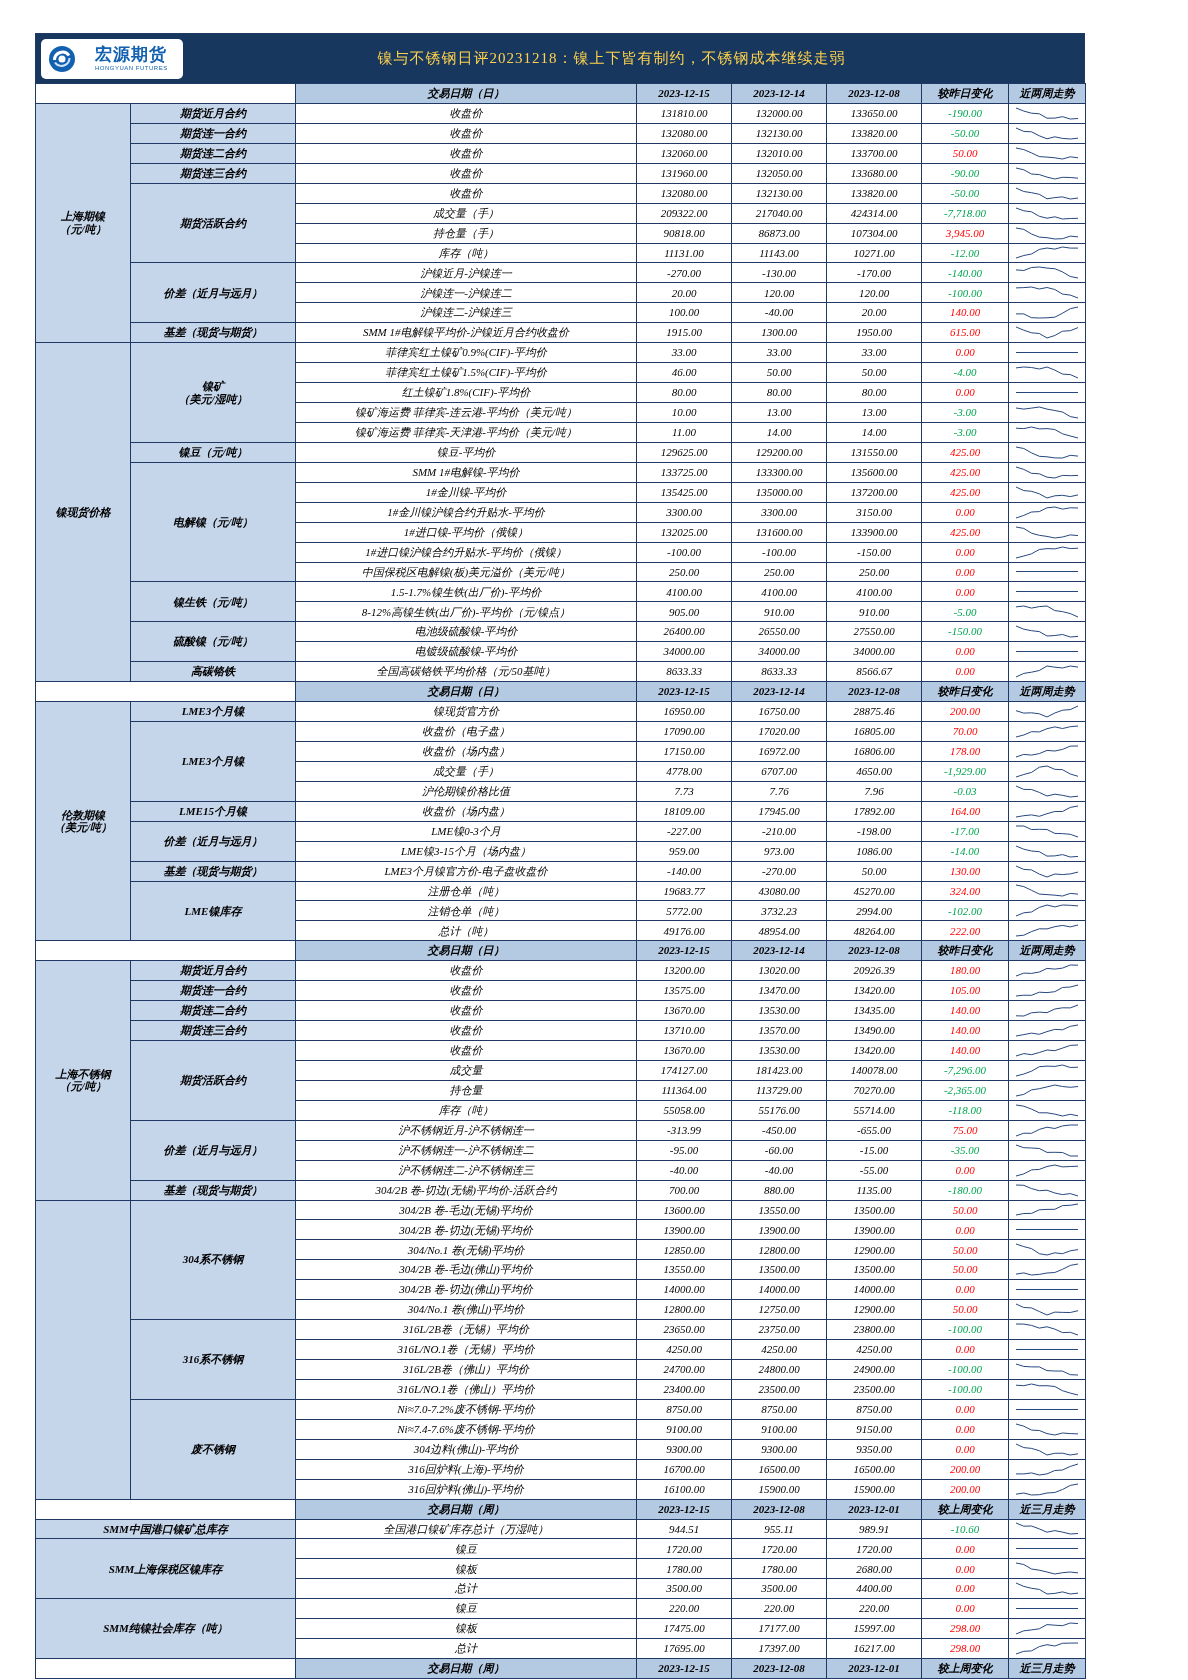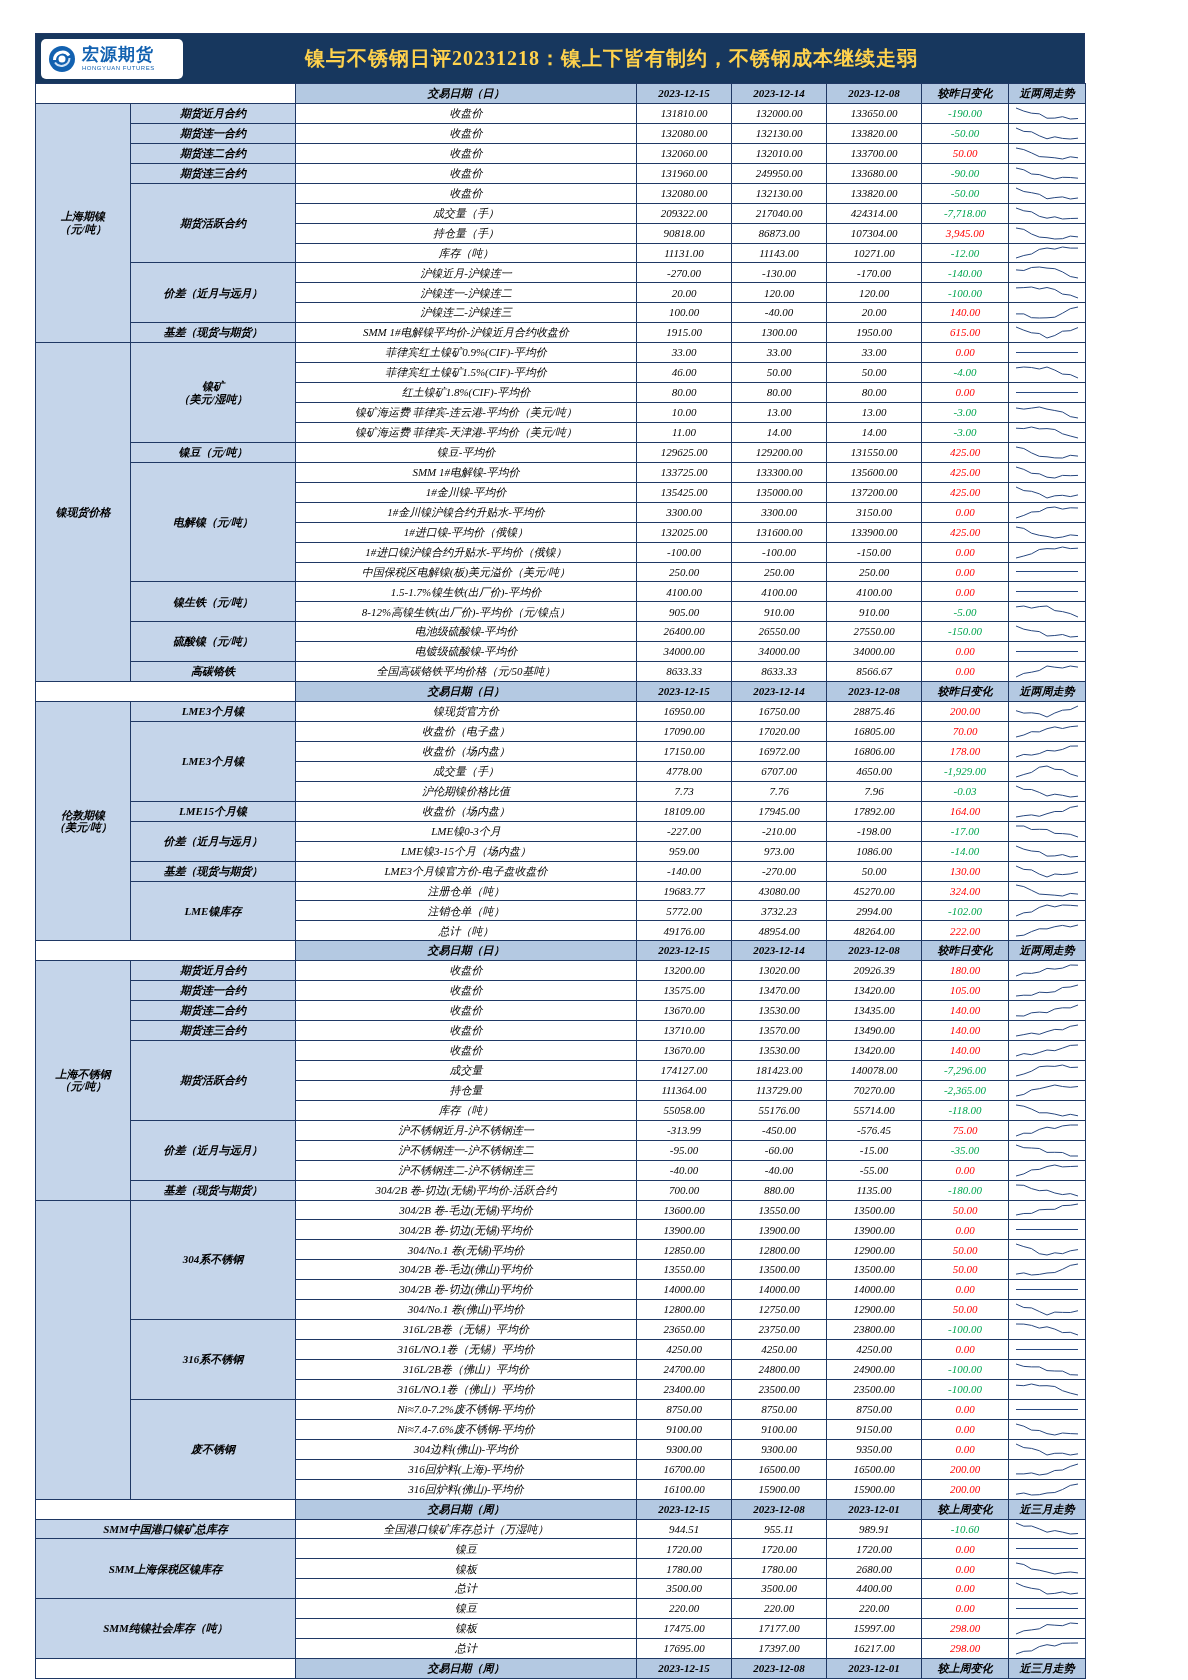--- a/index.html
+++ b/index.html
@@ -4,24 +4,24 @@
 <style>
   :root{
     --navy:#17375e; --gold:#ffd24d; --header-blue:#b4c9e2; --group-blue:#c5d5ea;
     --border:#1f3864; --up-red:#ff0000; --down-green:#00a550; --spark:#27477f;
   }
   html,body{margin:0;padding:0;width:1188px;height:1680px;overflow:hidden;background:#fff;}
   body{font-family:"Liberation Serif","DejaVu Serif",serif;color:#000;}
   .page{padding:33px 0 0 35px;}
   .titlebar{width:1050px;height:50px;background:var(--navy);display:flex;align-items:center;box-sizing:border-box;border:1px solid var(--border);border-bottom:none;}
   .logo{width:142px;min-width:142px;height:40px;background:#fff;border-radius:5px;margin-left:5px;display:flex;align-items:center;padding:0 6px;box-sizing:border-box;}
-  .logo-text{margin-left:5px;line-height:1;}
+  .logo-text{margin-left:18px;line-height:1;}
   .logo-name{color:#1261b0;font-weight:bold;font-size:17px;letter-spacing:1px;font-family:"Liberation Sans",sans-serif;}
   .logo-sub{color:#1261b0;font-size:6px;letter-spacing:.5px;margin-top:2px;font-family:"Liberation Sans",sans-serif;}
-  .title{flex:1;text-align:center;color:var(--gold);font-weight:bold;font-size:20px;letter-spacing:1px;padding-right:44px;}
+  .title{flex:1;text-align:center;color:var(--gold);font-weight:normal;font-size:15px;letter-spacing:1px;padding-right:44px;}
   table{border-collapse:collapse;table-layout:fixed;width:1050px;font-style:italic;}
   td{border:1px solid var(--border);height:19.95px;box-sizing:border-box;font-size:11px;
      text-align:center;vertical-align:middle;padding:0 2px;overflow:hidden;white-space:nowrap;line-height:1.15;}
   .hd{background:var(--header-blue);font-weight:bold;}
   .head-empty{background:#fff;}
   .grp,.sub{background:var(--group-blue);font-weight:bold;white-space:pre-line;}
   .item,.val,.spark-td{background:#fff;}
   .chg{background:#fff;}
   .chg-up{color:var(--up-red);}
   .chg-dn{color:var(--down-green);}
@@ -107,21 +107,21 @@
           <td class="spark-td">
             <svg width="66" height="15" viewBox="0 0 66 15">
               <polyline points="2.0,2.0 9.8,3.6 17.5,6.9 25.3,10.6 33.0,11.1 40.8,11.8 48.5,13.0 56.3,10.8 64.0,11.8" fill="none" stroke="#27477f" stroke-width="1"></polyline>
             </svg>
           </td>
         </tr>
         <tr>
           <td rowspan="1" class="sub">期货连三合约</td>
           <td class="item">收盘价</td>
           <td class="val">131960.00</td>
-          <td class="val">249950.00</td>
+          <td class="val">132050.00</td>
           <td class="val">133680.00</td>
           <td class="chg chg-dn">-90.00</td>
           <td class="spark-td">
             <svg width="66" height="15" viewBox="0 0 66 15">
               <polyline points="2.0,2.0 9.8,3.8 17.5,8.0 25.3,8.6 33.0,11.1 40.8,13.0 48.5,11.3 56.3,11.5 64.0,12.2" fill="none" stroke="#27477f" stroke-width="1"></polyline>
             </svg>
           </td>
         </tr>
         <tr>
           <td rowspan="4" class="sub">期货活跃合约</td>
@@ -705,21 +705,21 @@
             <svg width="66" height="15" viewBox="0 0 66 15">
               <polyline points="2.0,2.0 9.8,3.2 17.5,6.1 25.3,9.8 33.0,9.8 40.8,11.1 48.5,13.0 56.3,11.3 64.0,12.8" fill="none" stroke="#27477f" stroke-width="1"></polyline>
             </svg>
           </td>
         </tr>
         <tr>
           <td rowspan="3" class="sub">价差（近月与远月）</td>
           <td class="item">沪不锈钢近月-沪不锈钢连一</td>
           <td class="val">-313.99</td>
           <td class="val">-450.00</td>
-          <td class="val">-576.45</td>
+          <td class="val">-655.00</td>
           <td class="chg chg-up">75.00</td>
           <td class="spark-td">
             <svg width="66" height="15" viewBox="0 0 66 15">
               <polyline points="2.0,13.0 9.8,10.2 17.5,10.3 25.3,6.4 33.0,4.2 40.8,5.5 48.5,2.9 56.3,2.0 64.0,2.0" fill="none" stroke="#27477f" stroke-width="1"></polyline>
             </svg>
           </td>
         </tr>
         <tr>
           <td class="item">沪不锈钢连一-沪不锈钢连二</td>
           <td class="val">-95.00</td>

